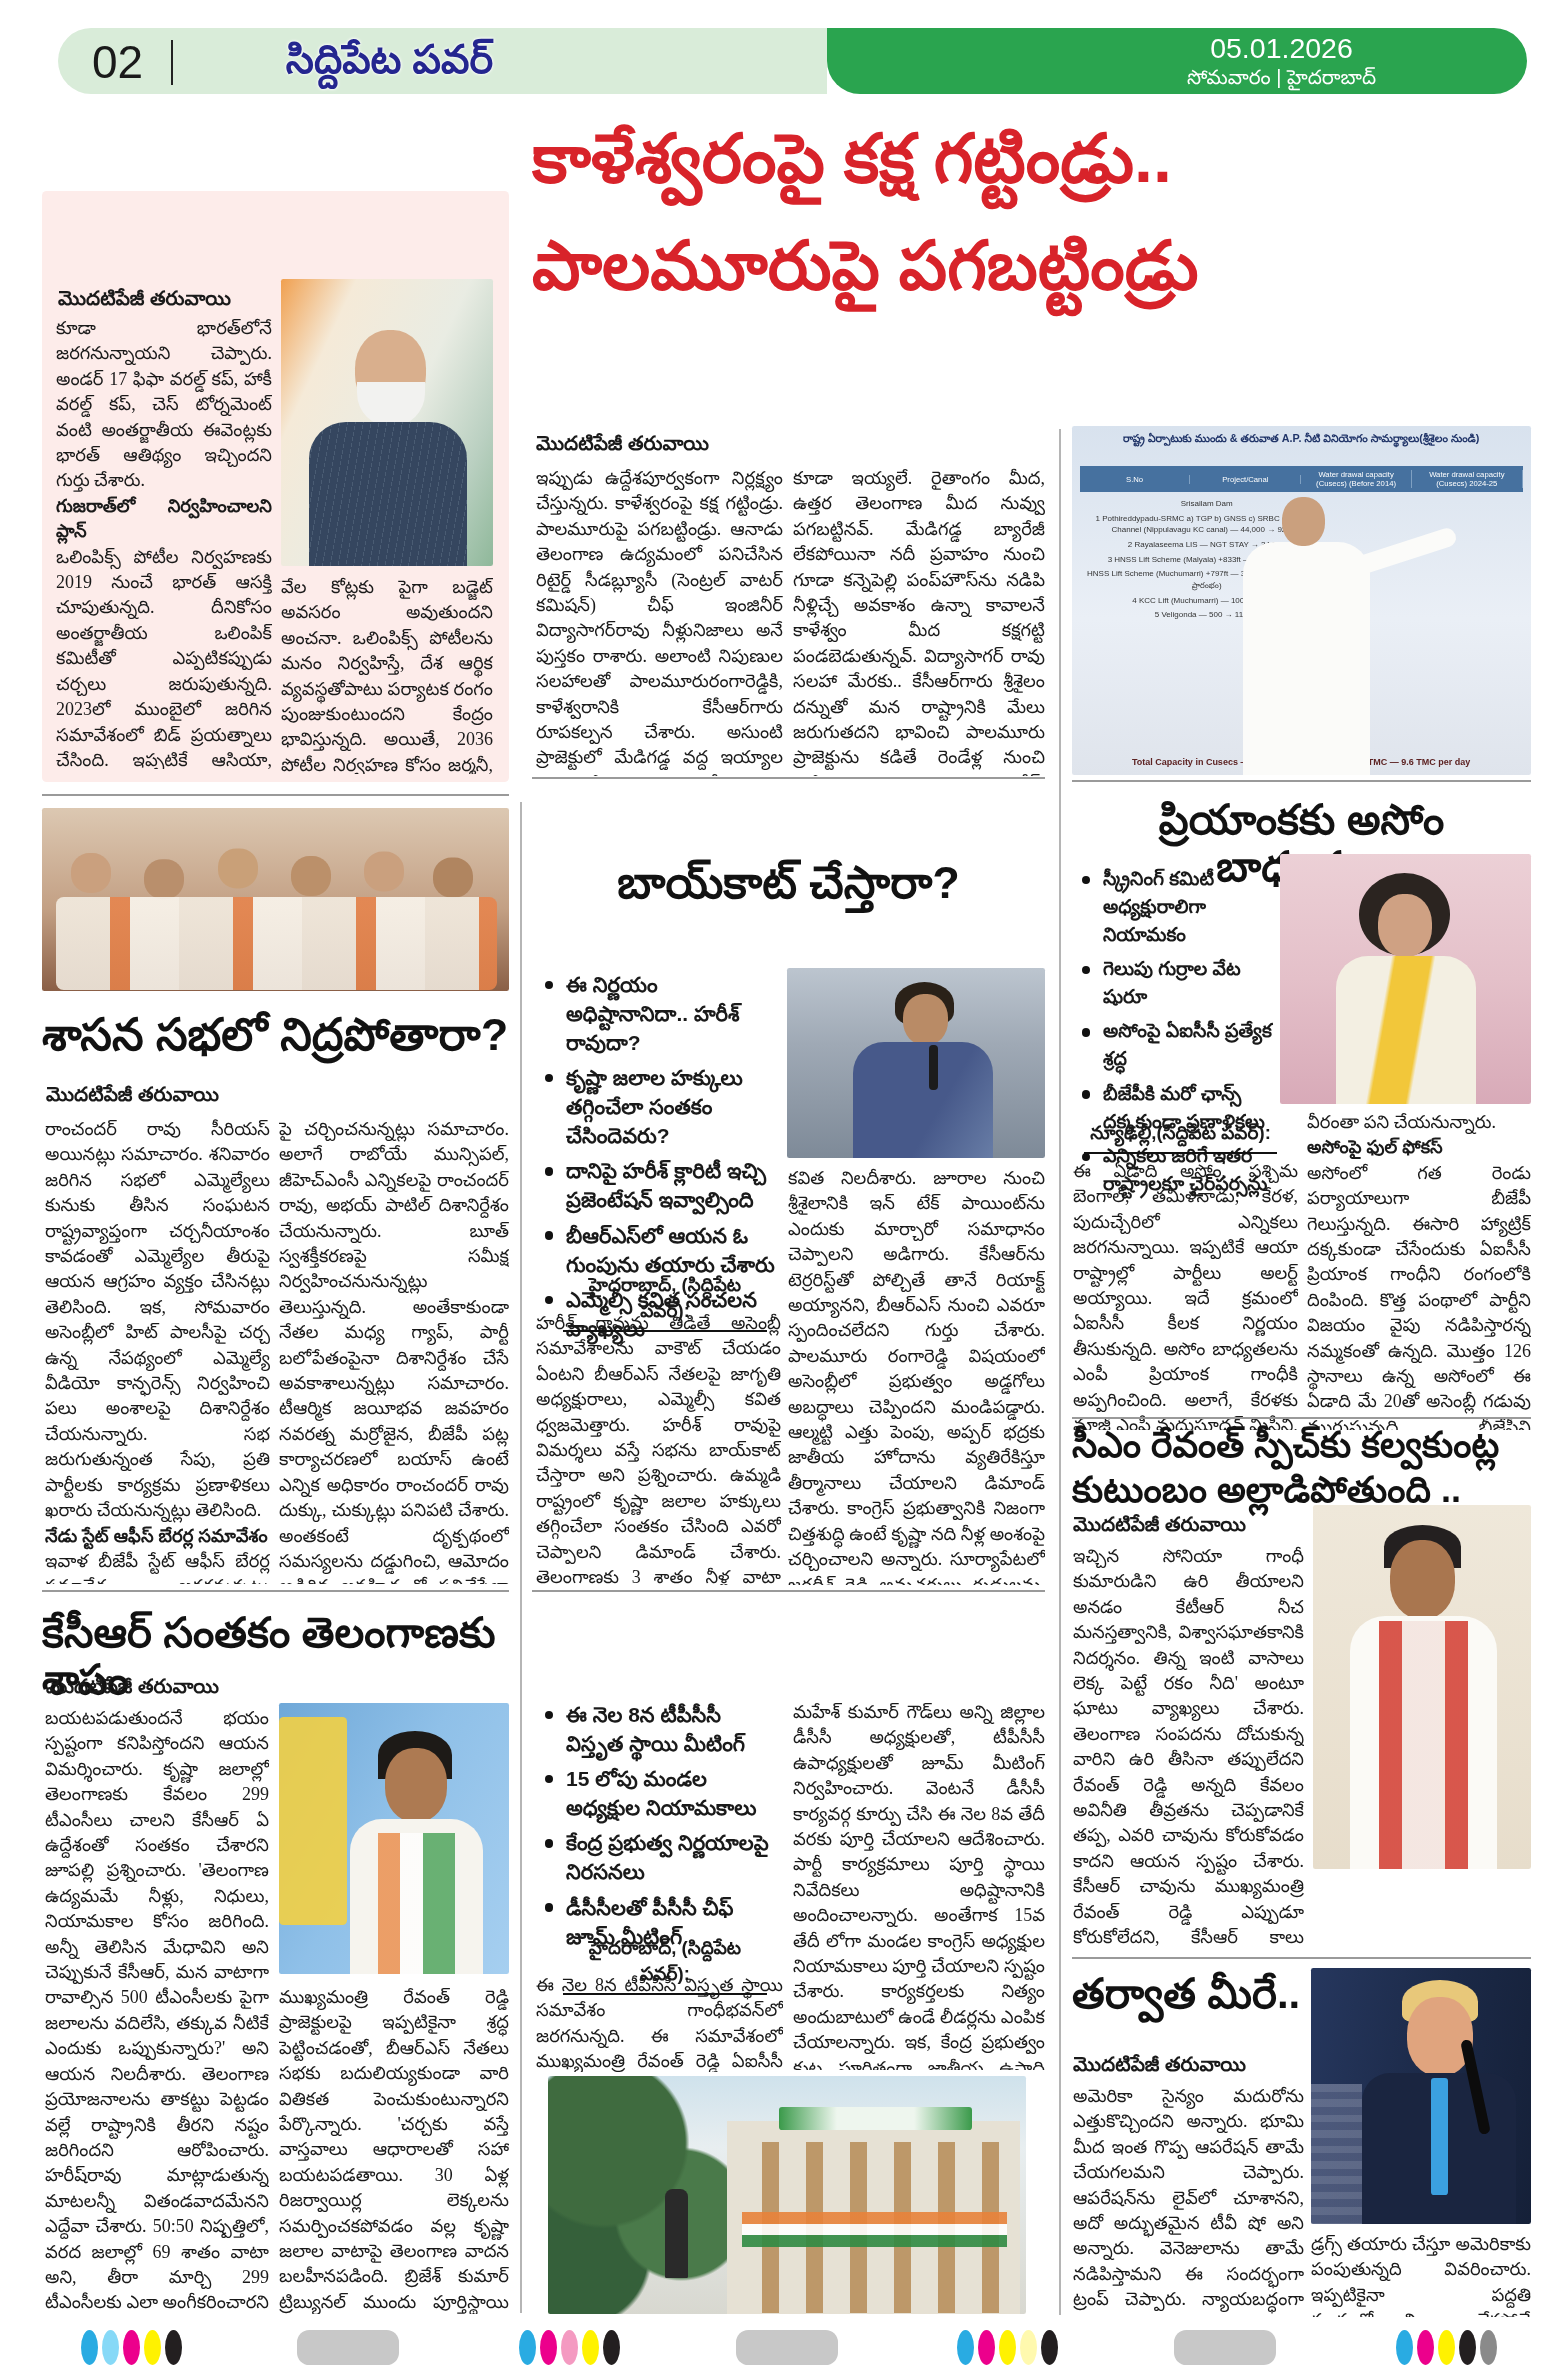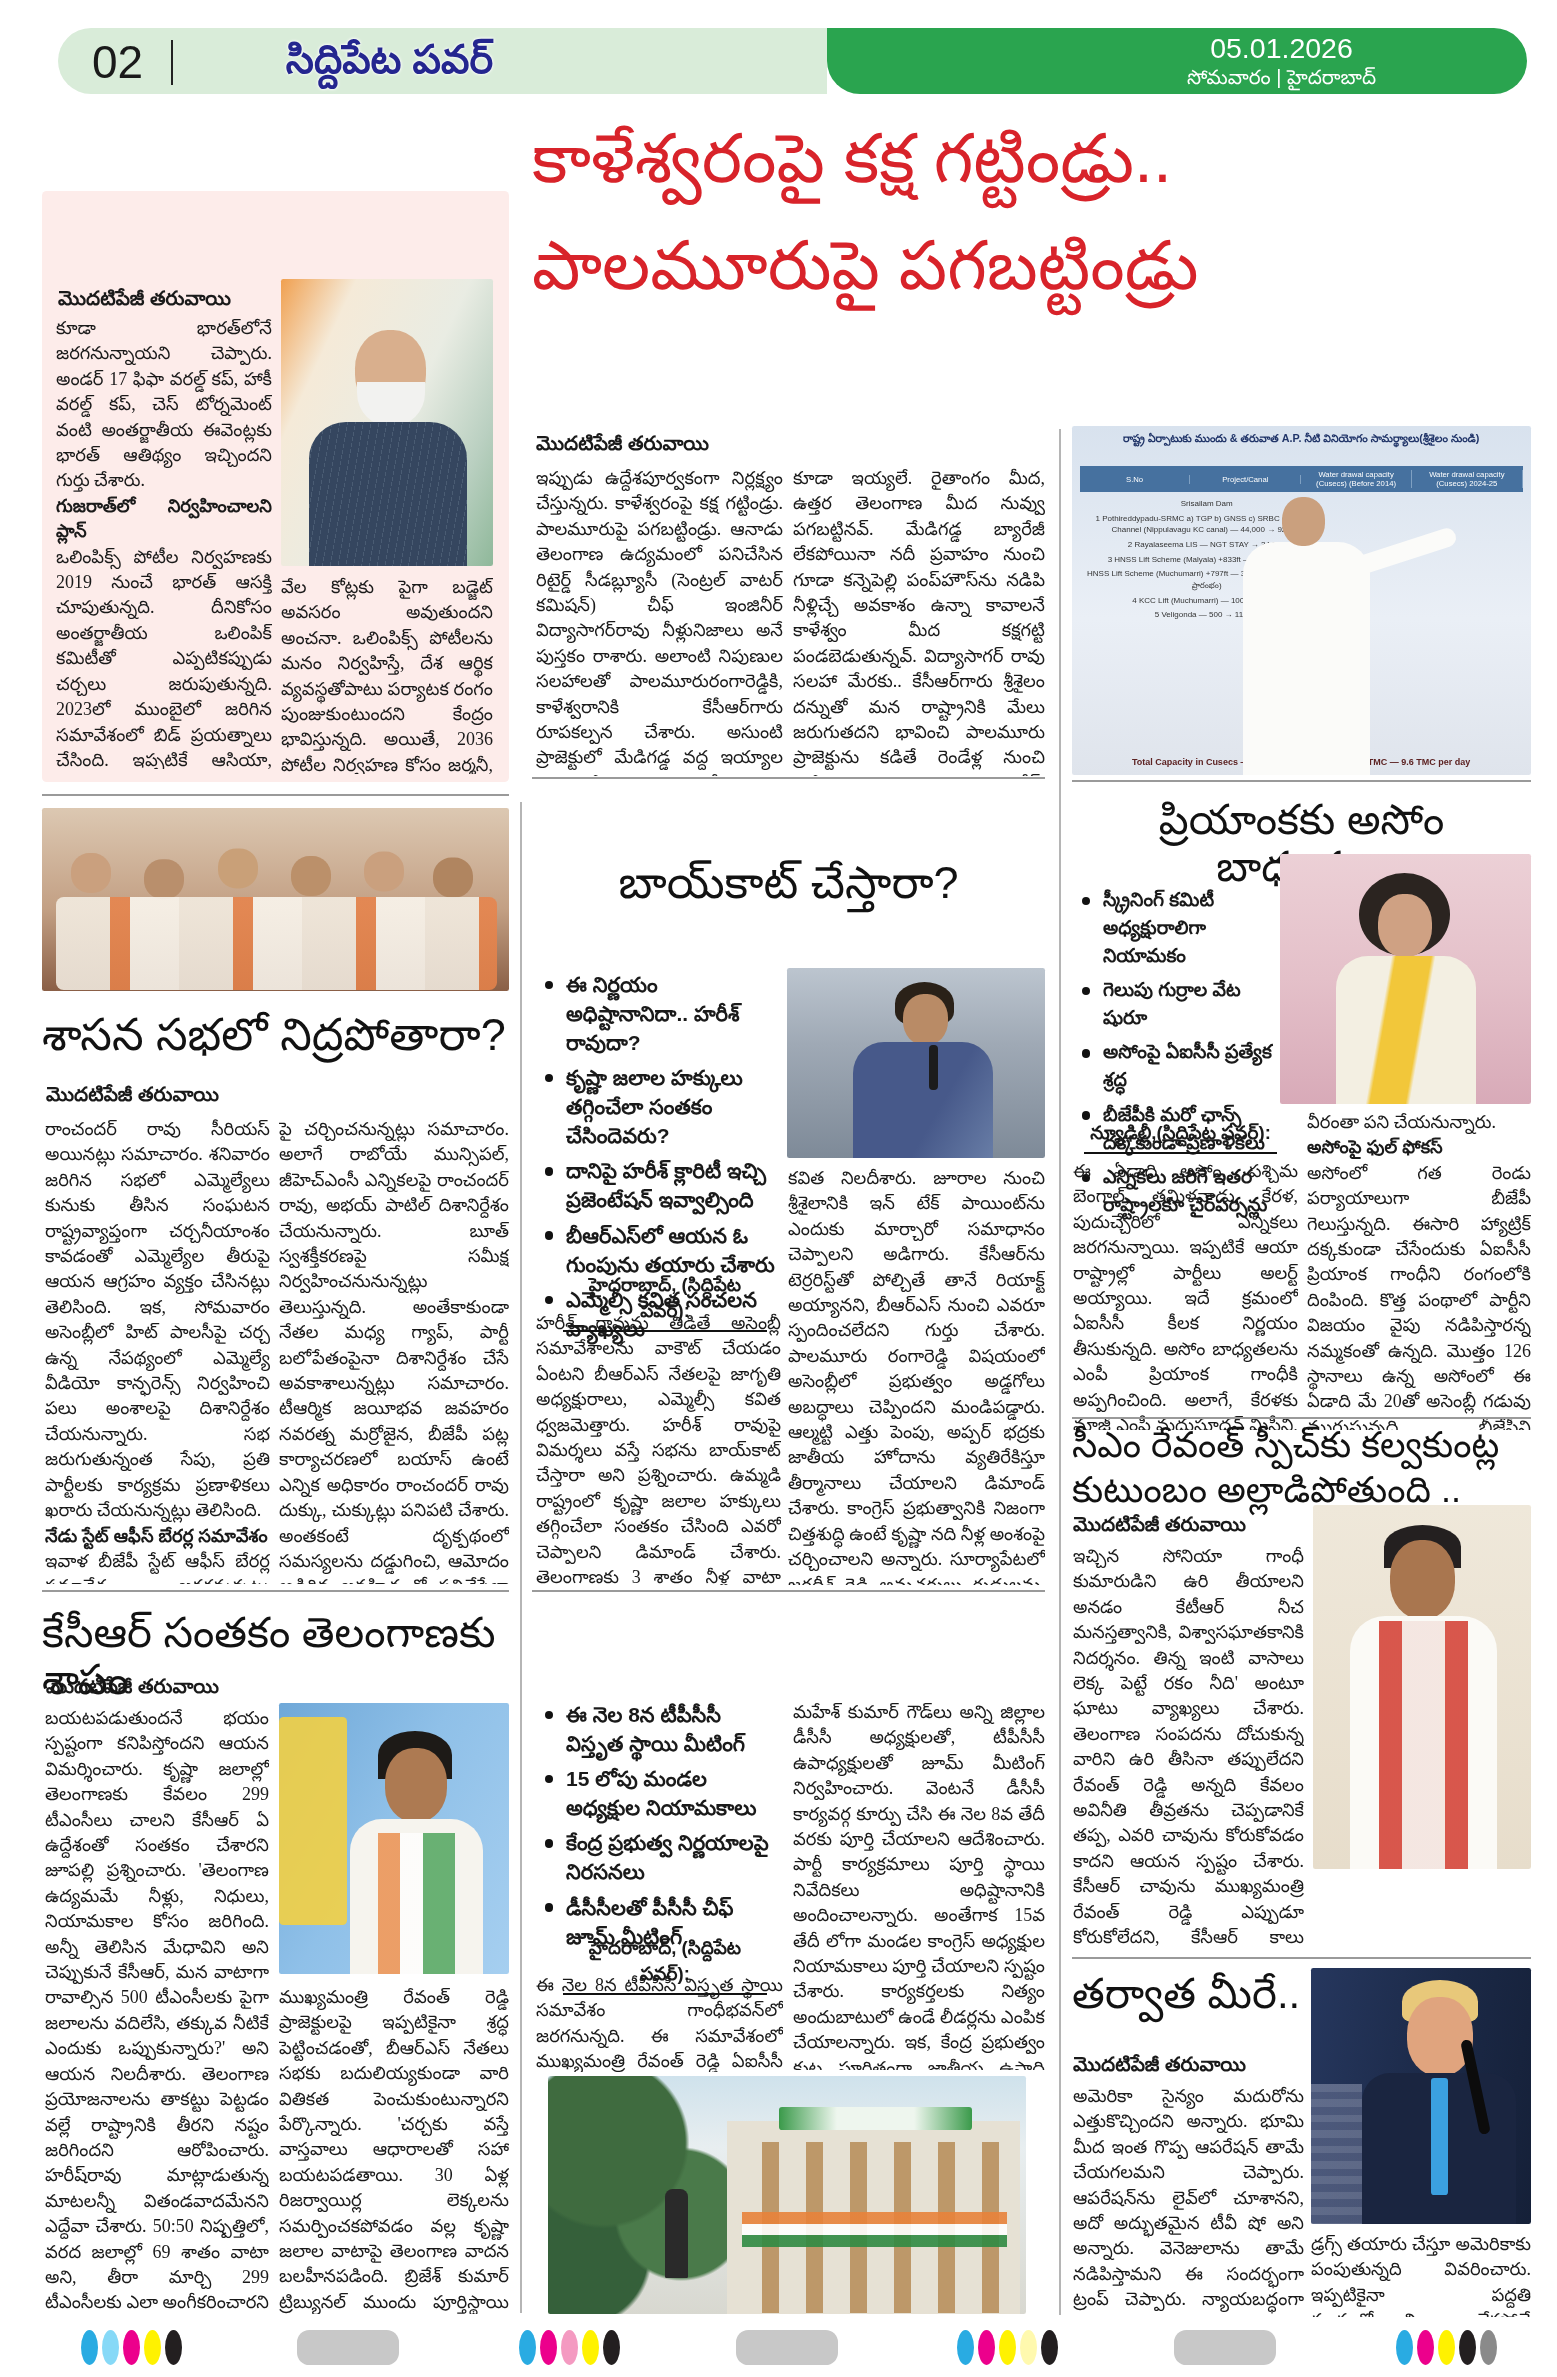--- a/index.html
+++ b/index.html
@@ -14,21 +14,21 @@
   .band{position:absolute;top:28px;height:66px;}
   .band-left{left:58px;width:769px;background:var(--lightgreen);border-radius:35px 0 0 35px;}
   .band-right{left:827px;width:700px;background:var(--green);border-radius:0 35px 35px 35px;}
   .page-number{position:absolute;left:73px;top:35px;width:89px;font-size:46px;font-weight:400;color:#1a1a1a;text-align:center;font-family:"Liberation Sans",sans-serif;}
   .head-vbar{position:absolute;left:171px;top:40px;width:2.3px;height:45px;background:#222;}
   .masthead{position:absolute;left:189px;top:37px;width:401px;text-align:center;font-size:40px;font-weight:800;color:var(--navy);font-family:"Liberation Sans",sans-serif;text-shadow:0 0 2.3px #fff,0 0 3.9px #fff;}
   .edition-date{position:absolute;left:1033px;top:32px;width:497px;text-align:center;font-size:28.5px;color:#fff;font-family:"Liberation Sans",sans-serif;}
   .edition-day{position:absolute;left:1033px;top:66px;width:497px;text-align:center;font-size:20px;color:#fff;font-family:"Liberation Sans",sans-serif;}
 
   
-  .headline{position:absolute;font-family:"Liberation Sans","DejaVu Sans",sans-serif;font-weight:400;color:#121212;line-height:1.12;}
+  .headline{position:absolute;font-family:"Liberation Sans","DejaVu Sans",sans-serif;font-weight:700;color:#121212;line-height:1.12;}
   .headline.red{color:var(--red);}
   .kicker{position:absolute;font-weight:bold;font-size:20px;font-family:"Liberation Sans",sans-serif;}
   .dateline{position:absolute;font-weight:bold;font-size:18.5px;text-align:center;border-bottom:2.3px solid #111;padding-bottom:3.9px;font-family:"Liberation Sans",sans-serif;}
   .col{position:absolute;font-size:18px;line-height:25.4px;text-align:justify;overflow:hidden;}
   .subhead{font-weight:bold;font-family:"Liberation Sans",sans-serif;}
   .hr{position:absolute;height:1.5px;background:var(--rule);}
   .vr{position:absolute;width:1.5px;background:#b5b5b5;}
   ul.bullets{position:absolute;list-style:none;font-family:"Liberation Sans",sans-serif;font-weight:bold;font-size:21px;line-height:29px;}
   ul.bullets li{padding-left:26px;position:relative;margin-bottom:6.2px;}
   ul.bullets li::before{content:"";position:absolute;left:4.6px;top:10.8px;width:8.5px;height:8.5px;border-radius:50%;background:#111;}
@@ -223,21 +223,21 @@
   <div class="photo ph-building">
     <div class="prop"></div>
     <div class="prop2"></div>
     <div class="prop3"></div>
     <div class="prop4"></div>
     <div class="prop5"></div>
     <div class="sign"></div>
   </div>
 
   <div class="headline" style="left:1072px;top:796px;width:459px;font-size:42px;text-align:center;">ప్రియాంకకు అసోం బాధ్యతలు</div>
-  <ul class="bullets" style="left:1077px;top:865px;width:207px;font-size:19px;line-height:28px;margin-top:21px;">
+  <ul class="bullets" style="left:1077px;top:865px;width:207px;font-size:19px;line-height:28px;">
     <li>స్క్రీనింగ్ కమిటీ అధ్యక్షురాలిగా నియామకం</li>
     <li>గెలుపు గుర్రాల వేట షురూ</li>
     <li>అసోంపై ఏఐసీసీ ప్రత్యేక శ్రద్ధ</li>
     <li>బీజేపీకి మరో ఛాన్స్ దక్కకుండా ప్రణాళికలు</li>
     <li>ఎన్నికలు జరిగే ఇతర రాష్ట్రాలకూ చైర్‌పర్సన్లు</li>
   </ul>
   <div class="photo ph-priyanka">
     <div class="hair"></div>
     <div class="head"></div>
     <div class="torso"></div>

